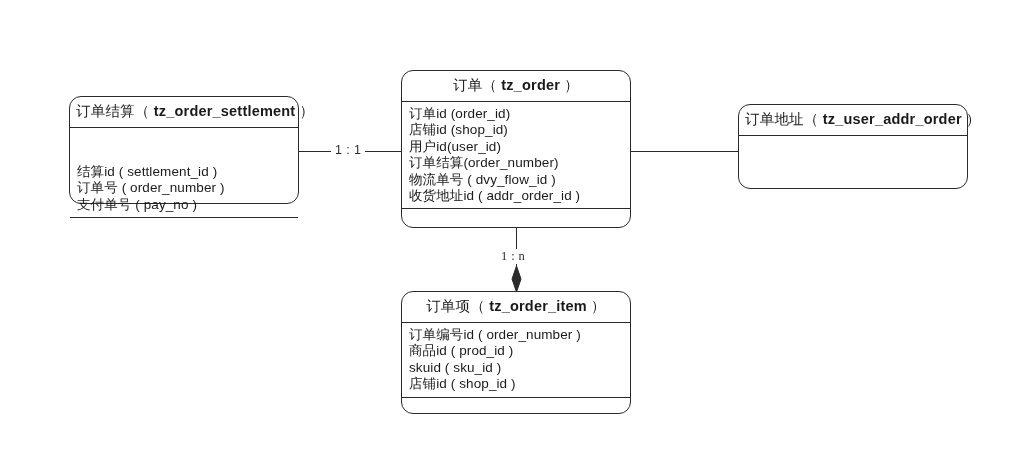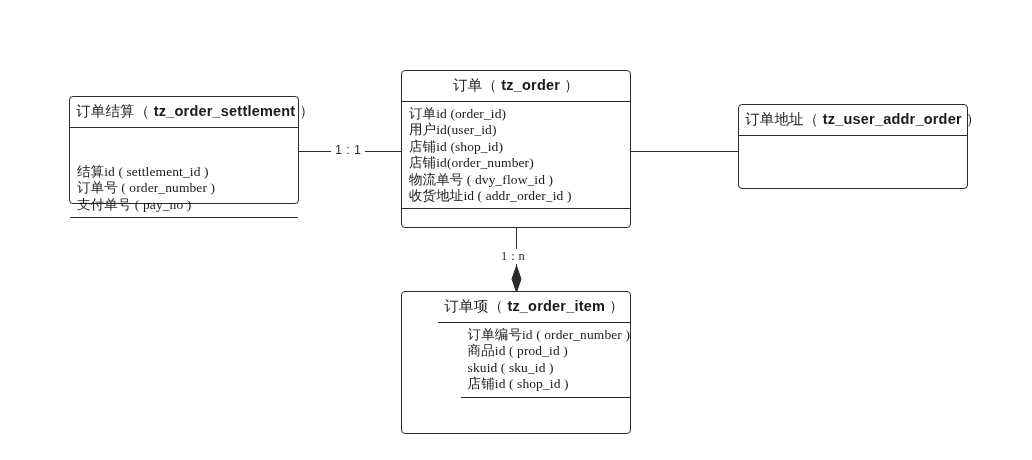--- a/index.html
+++ b/index.html
@@ -17,21 +17,21 @@
     height: 460px;
     background: #ffffff;
     overflow: hidden;
   }
 
   
   .entity {
     position: absolute;
     box-sizing: border-box;
     border: 1.6px solid #2b2b2b;
-    border-radius: 4px;
+    border-radius: 12px;
     background: #ffffff;
     display: flex;
     flex-direction: column;
     z-index: 3;
   }
   .entity-title {
     box-sizing: border-box;
     text-align: center;
     font-size: 14.5px;
     line-height: 1.1;
@@ -41,21 +41,20 @@
     letter-spacing: 0.2px;
   }
   .entity-title .tbl {
     font-weight: bold;
   }
   .entity-fields {
     box-sizing: border-box;
     padding: 4px 0 4px 7px;
     border-bottom: 1.6px solid #2b2b2b;
     flex: 0 0 auto;
-    font-family: Liberation Serif, serif;
   }
   .field {
     font-size: 13.5px;
     line-height: 16.4px;
     white-space: nowrap;
     letter-spacing: 0.1px;
   }
   .entity-footer {
     flex: 1 1 auto;
     min-height: 10px;
@@ -116,37 +115,37 @@
     </div>
     <div class="entity-footer"></div>
   </div>
 
   <div class="entity" style="left:401px; top:70px; width:230px; height:158px;">
     <div class="entity-title">
       <span>订单</span><span>（&nbsp;</span><span class="tbl">tz_order</span><span>&nbsp;）</span>
     </div>
     <div class="entity-fields">
       <div class="field">订单id (order_id)</div>
+      <div class="field">店铺id (shop_id)</div>
       <div class="field">用户id(user_id)</div>
-      <div class="field">店铺id (shop_id)</div>
-      <div class="field">店铺id(order_number)</div>
+      <div class="field">订单结算(order_number)</div>
       <div class="field">物流单号 ( dvy_flow_id )</div>
       <div class="field">收货地址id ( addr_order_id )</div>
     </div>
     <div class="entity-footer"></div>
   </div>
 
   <div class="entity" style="left:738px; top:104px; width:230px; height:85px;">
     <div class="entity-title">
       <span>订单地址</span><span>（&nbsp;</span><span class="tbl">tz_user_addr_order</span><span>&nbsp;）</span>
     </div>
     <div class="entity-footer"></div>
   </div>
 
-  <div class="entity" style="left:401px; top:291px; width:230px; height:143px;align-items:flex-end;">
+  <div class="entity" style="left:401px; top:291px; width:230px; height:123px;">
     <div class="entity-title">
       <span>订单项</span><span>（&nbsp;</span><span class="tbl">tz_order_item</span><span>&nbsp;）</span>
     </div>
     <div class="entity-fields">
       <div class="field">订单编号id ( order_number )</div>
       <div class="field">商品id ( prod_id )</div>
       <div class="field">skuid ( sku_id )</div>
       <div class="field">店铺id ( shop_id )</div>
     </div>
     <div class="entity-footer"></div>

